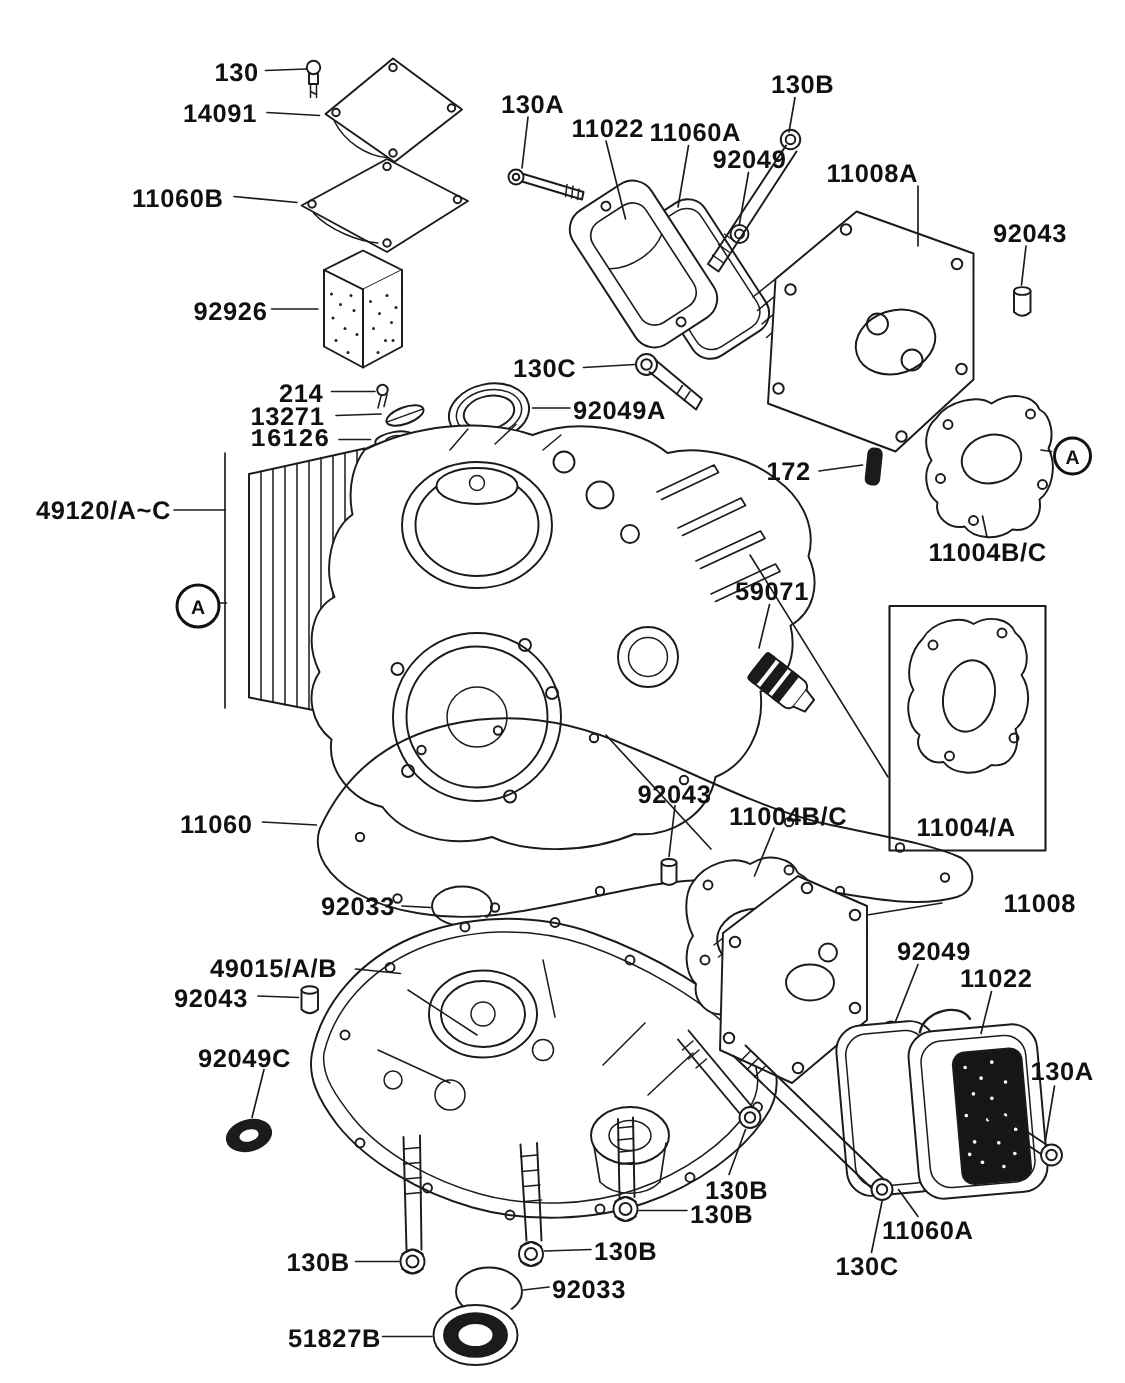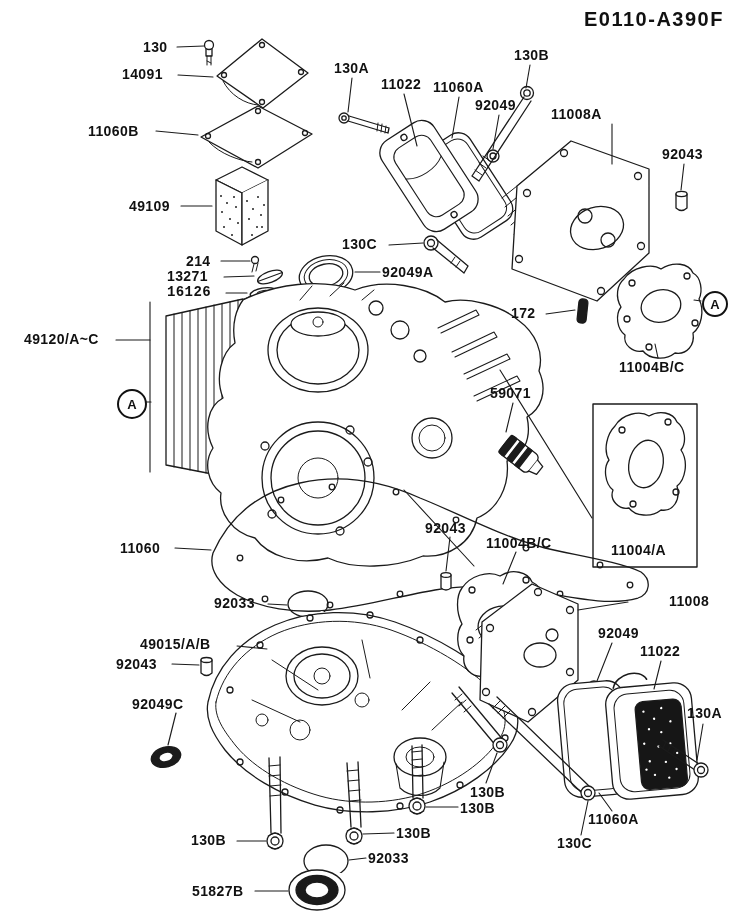--- a/index.html
+++ b/index.html
@@ -1,21 +1,21 @@
 <!DOCTYPE html>
 <html><head>
 <meta charset="utf-8">
 <style>
   html,body{margin:0;padding:0;background:#ffffff;}
   .stage{position:relative;width:750px;height:922px;background:#fff;overflow:hidden;
          font-family:"Liberation Sans",sans-serif;}
   .stage svg{position:absolute;left:0;top:0;z-index:1;}
   .title{position:absolute;left:584px;top:8px;z-index:3;font-weight:700;font-size:20px;
          letter-spacing:1.5px;color:#111;white-space:nowrap;}
-  .lbl{position:absolute;z-index:3;font-weight:700;font-size:14px;letter-spacing:.4px;
+  .lbl{position:absolute;z-index:3;font-weight:700;font-size:17px;letter-spacing:.4px;
        color:#111;white-space:nowrap;line-height:1;}
   .wm{position:absolute;left:183px;top:427px;z-index:2;font-size:30px;font-weight:400;
       letter-spacing:.5px;color:#b9b9b9;mix-blend-mode:darken;white-space:nowrap;}
   .amark{position:absolute;z-index:3;border:2px solid #111;border-radius:50%;background:#fff;
          display:flex;align-items:center;justify-content:center;font-weight:700;font-size:13px;color:#111;}
 </style>
 </head>
 <body>
 
 <div class="stage">
@@ -422,29 +422,28 @@
       <line x1="486" y1="783" x2="497" y2="753"></line>
       <line x1="458" y1="807" x2="426" y2="807"></line>
       <line x1="394" y1="833" x2="363" y2="834"></line>
       <line x1="237" y1="841" x2="266" y2="841"></line>
       <line x1="366" y1="858" x2="349" y2="860"></line>
       <line x1="255" y1="891" x2="288" y2="891"></line>
     </g>
   </g>
 </svg>
 
-<div class="title">E0110-A390F</div>
 
 <div class="amark" style="left:117px;top:389px;width:26px;height:26px;">A</div>
 <div class="amark" style="left:702px;top:291px;width:22px;height:22px;">A</div>
 
 <div class="lbl" style="left:143px;top:40px;">130</div>
 <div class="lbl" style="left:122px;top:67px;">14091</div>
 <div class="lbl" style="left:88px;top:124px;text-align:center;">11060B</div>
-<div class="lbl" style="left:129px;top:199px;">49109</div>
+<div class="lbl" style="left:129px;top:199px;">92926</div>
 <div class="lbl" style="left:334px;top:61px;">130A</div>
 <div class="lbl" style="left:381px;top:77px;">11022</div>
 <div class="lbl" style="left:433px;top:80px;">11060A</div>
 <div class="lbl" style="left:475px;top:98px;">92049</div>
 <div class="lbl" style="left:514px;top:48px;">130B</div>
 <div class="lbl" style="left:551px;top:107px;">11008A</div>
 <div class="lbl" style="left:662px;top:147px;">92043</div>
 <div class="lbl" style="left:342px;top:237px;">130C</div>
 <div class="lbl" style="left:382px;top:265px;">92049A</div>
 <div class="lbl" style="left:186px;top:254px;text-align:right;">214</div>

